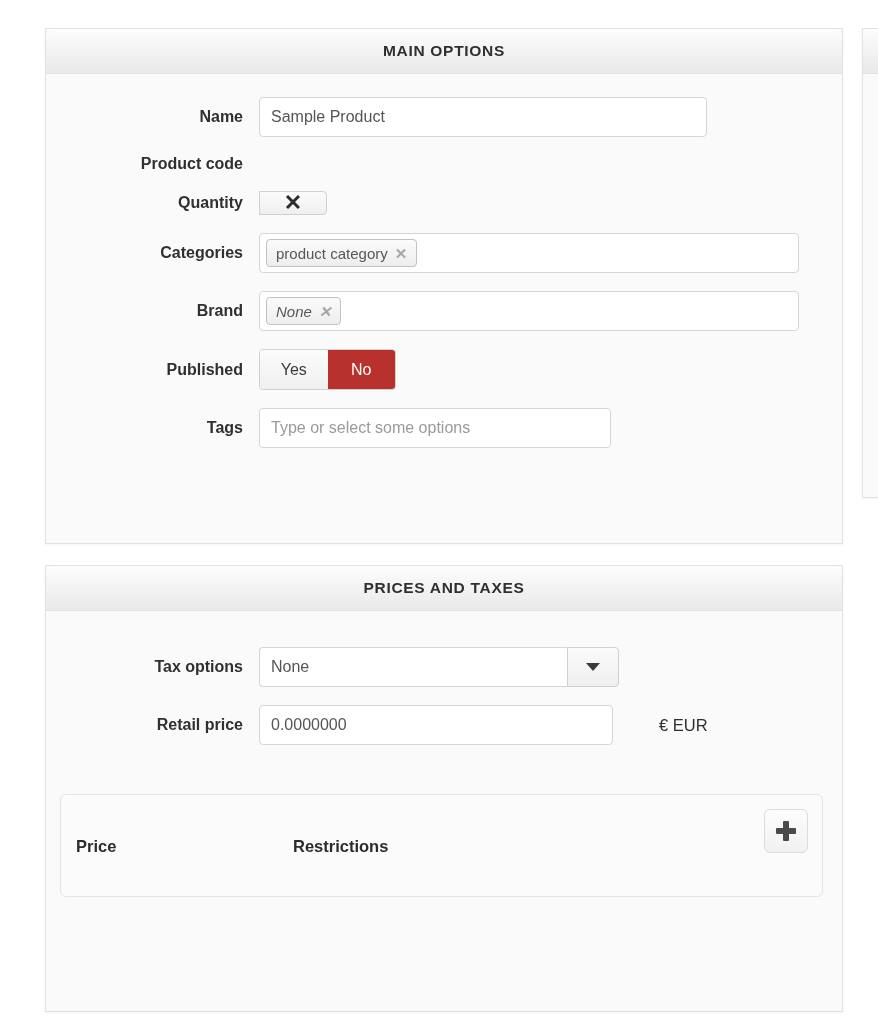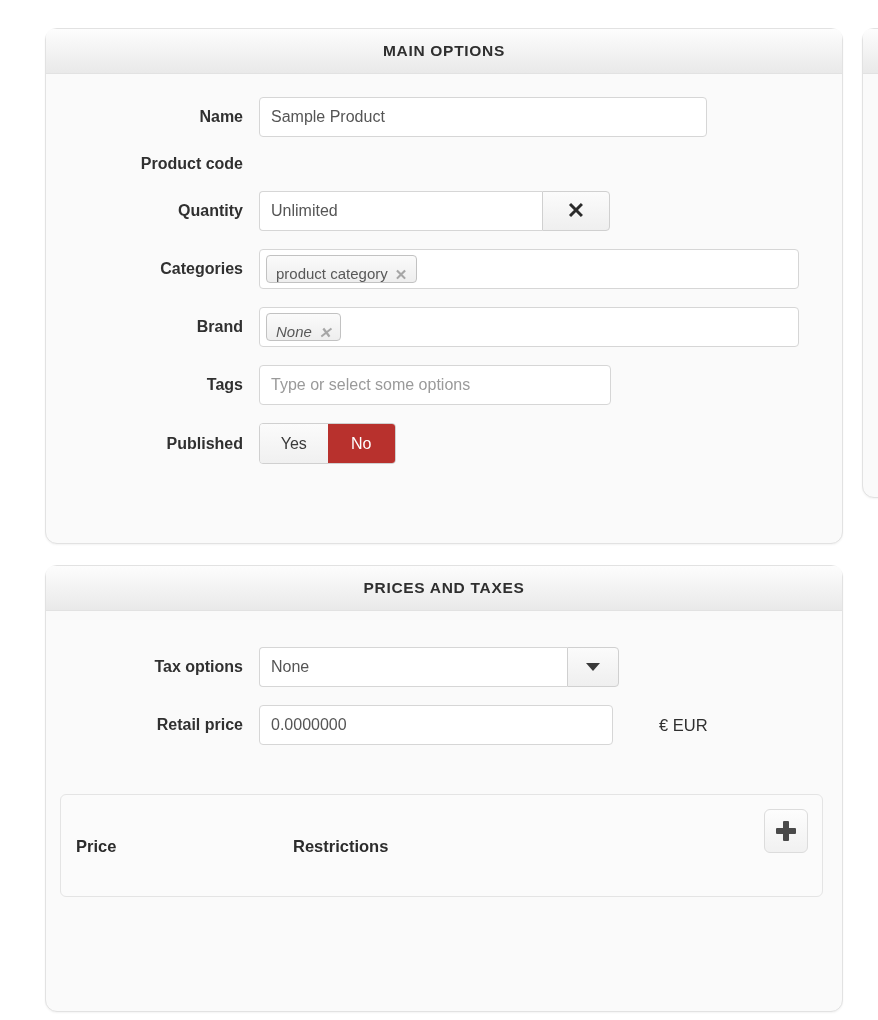--- a/index.html
+++ b/index.html
@@ -17,21 +17,21 @@
     position: relative;
     width: 878px;
     height: 1020px;
   }
 
   
   .panel {
     position: absolute;
     background: #fafafa;
     border: 1px solid #e2e2e2;
-    border-radius: 12px;
+    border-radius: 0;
     box-shadow: 0 1px 2px rgba(0,0,0,0.05);
   }
   .panel-header {
     height: 45px;
     background: linear-gradient(to bottom, #fdfdfd 0%, #f2f2f2 55%, #e9e9e9 100%);
     border-bottom: 1px solid #e2e2e2;
     border-radius: 7px 7px 0 0;
     display: flex;
     align-items: center;
     justify-content: center;
@@ -125,21 +125,21 @@
     border: 1px solid #d6d6d6;
     border-radius: 4px;
     background: #ffffff;
     display: flex;
     align-items: center;
     padding: 0 6px;
     gap: 5px;
   }
   .chip {
     display: inline-flex;
-    align-items: flex-end;
+    align-items: center;
     gap: 7px;
     height: 28px;
     padding: 0 9px;
     border: 1px solid #c2c2c2;
     border-radius: 4px;
     background: linear-gradient(to bottom, #fbfbfb, #eeeeee);
     font-size: 15px;
     color: #585858;
     white-space: nowrap;
   }
@@ -261,21 +261,20 @@
         </div>
       </div>
 
       <div class="row">
         <div class="label">Product code</div>
       </div>
 
       <div class="row">
         <div class="label">Quantity</div>
         <div class="field group">
-          <div class="txt w-qty">Unlimited</div>
           <div class="grp-btn">
             <span class="x-glyph">✕</span>
           </div>
         </div>
       </div>
 
       <div class="row">
         <div class="label">Categories</div>
         <div class="field">
           <div class="tagbox">
@@ -293,33 +292,33 @@
           <div class="tagbox">
             <span class="chip italic">
               <span>None</span>
               <span class="chip-x">✕</span>
             </span>
           </div>
         </div>
       </div>
 
       <div class="row">
-        <div class="label">Tags</div>
-        <div class="field">
-          <div class="txt w-tags ph">Type or select some options</div>
-        </div>
-      </div>
-
-      <div class="row">
         <div class="label">Published</div>
         <div class="field">
           <div class="toggle">
             <div class="opt off">Yes</div>
             <div class="opt on">No</div>
           </div>
+        </div>
+      </div>
+
+      <div class="row">
+        <div class="label">Tags</div>
+        <div class="field">
+          <div class="txt w-tags ph">Type or select some options</div>
         </div>
       </div>
 
     </div>
   </section>
 
   <section class="panel" id="panel-prices">
     <div class="panel-header">
       <span class="panel-title">PRICES AND TAXES</span>
     </div>

